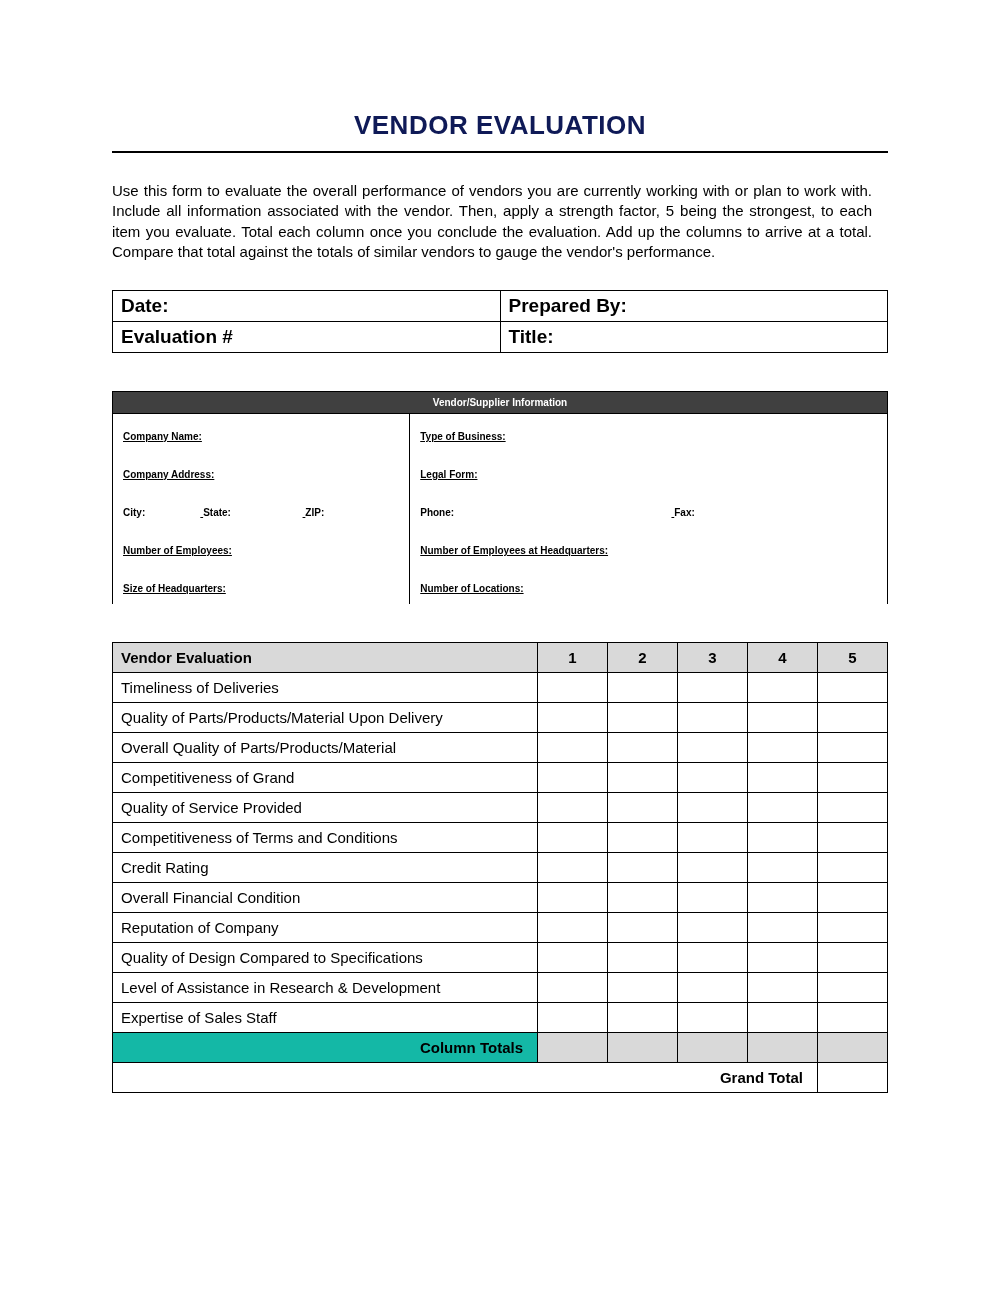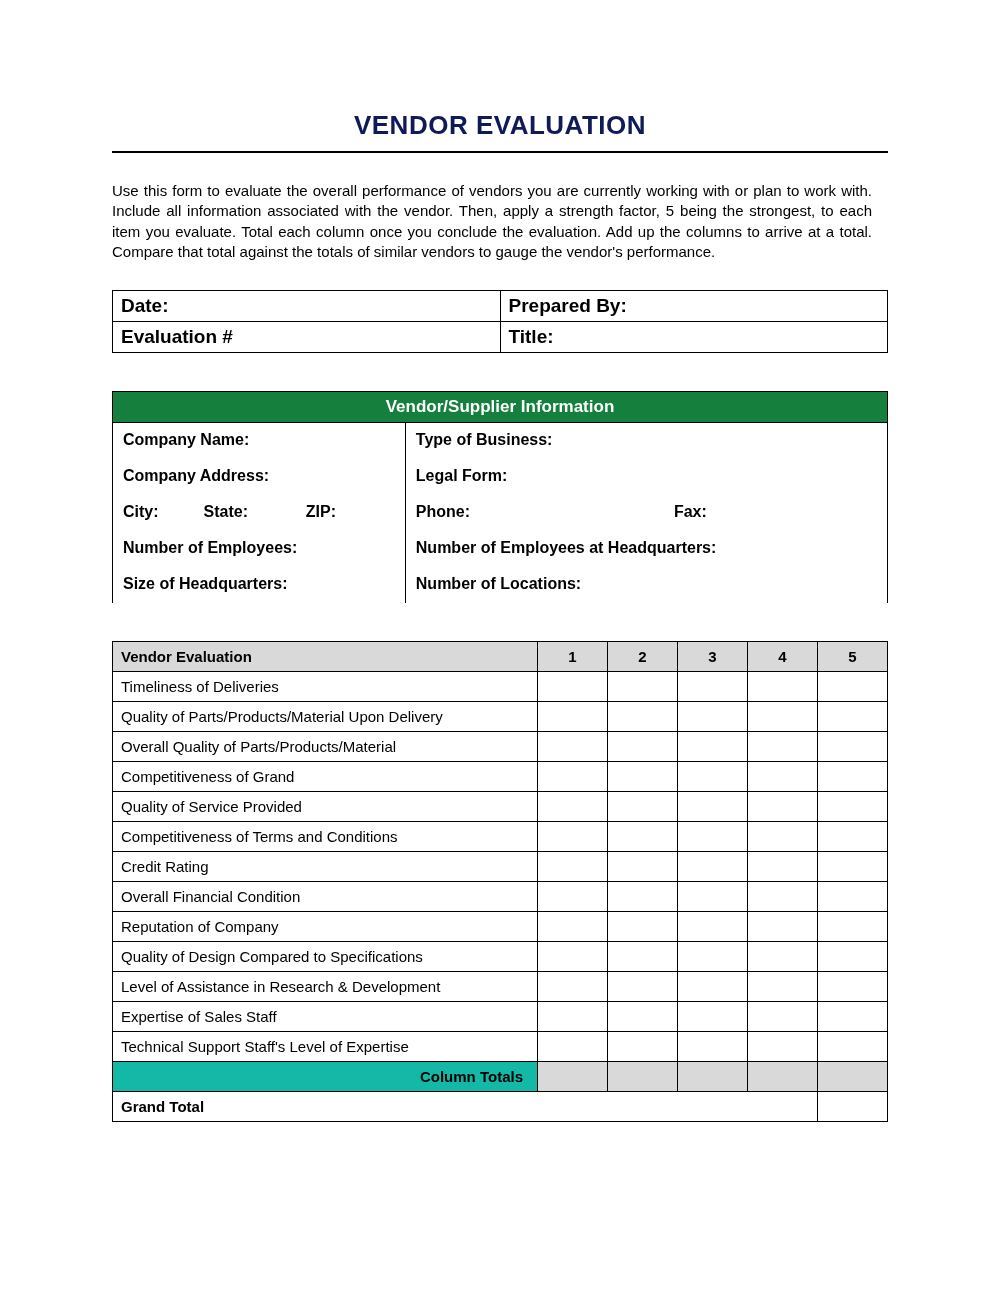--- a/index.html
+++ b/index.html
@@ -40,37 +40,38 @@
     border: 1px solid #000;
     padding: 4px 8px;
     font-size: 19px;
     font-weight: bold;
     width: 50%;
   }
 
   
   table.vendor { margin-top: 38px; }
   table.vendor th.section {
-    background: #15803d;
+    background: #404040;
     color: #fff;
     text-align: center;
-    font-size: 17px;
+    font-size: 10px;
     font-weight: bold;
     padding: 5px 8px;
     border: 1px solid #000;
   }
   table.vendor td {
     border-left: 1px solid #000;
     border-right: 1px solid #000;
     border-top: none;
     border-bottom: none;
-    padding: 8px 10px 10px 10px;
-    font-size: 16px;
+    padding: 17px 10px 10px 10px;
+    font-size: 10px;
     font-weight: bold;
     vertical-align: top;
+    text-decoration: underline;
   }
   table.vendor tr.lastrow td {
     border-bottom: 1px solid #000;
   }
   .field-group span { display: inline-block; }
 
   
   table.eval { margin-top: 38px; }
   table.eval th, table.eval td {
     border: 1px solid #000;
@@ -87,20 +88,21 @@
   table.eval td.label { text-align: left; }
   table.eval td.coltotals {
     background: #14b8a6;
     font-weight: bold;
     text-align: right;
     padding-right: 14px;
   }
   table.eval td.grandtotal-label {
     border: 1px solid #000;
     font-weight: bold;
+    text-align: right;
     padding-right: 14px;
   }
   table.eval td.grandtotal-value {
     border: 1px solid #000;
     width: 70px;
   }
 </style>
 </head>
 <body>
 
@@ -264,28 +266,20 @@
           <td class="ratingcell"></td>
         </tr>
         <tr>
           <td class="label">Expertise of Sales Staff</td>
           <td class="ratingcell"></td>
           <td class="ratingcell"></td>
           <td class="ratingcell"></td>
           <td class="ratingcell"></td>
           <td class="ratingcell"></td>
         </tr>
-        <tr>
-          <td class="label">Technical Support Staff's Level of Expertise</td>
-          <td class="ratingcell"></td>
-          <td class="ratingcell"></td>
-          <td class="ratingcell"></td>
-          <td class="ratingcell"></td>
-          <td class="ratingcell"></td>
-        </tr>
       </tbody>
     <tbody>
         <tr>
       <td class="coltotals">Column Totals</td>
       <td class="ratingcell" style="background:#d9d9d9;"></td>
       <td class="ratingcell" style="background:#d9d9d9;"></td>
       <td class="ratingcell" style="background:#d9d9d9;"></td>
       <td class="ratingcell" style="background:#d9d9d9;"></td>
       <td class="ratingcell" style="background:#d9d9d9;"></td>
     </tr>

